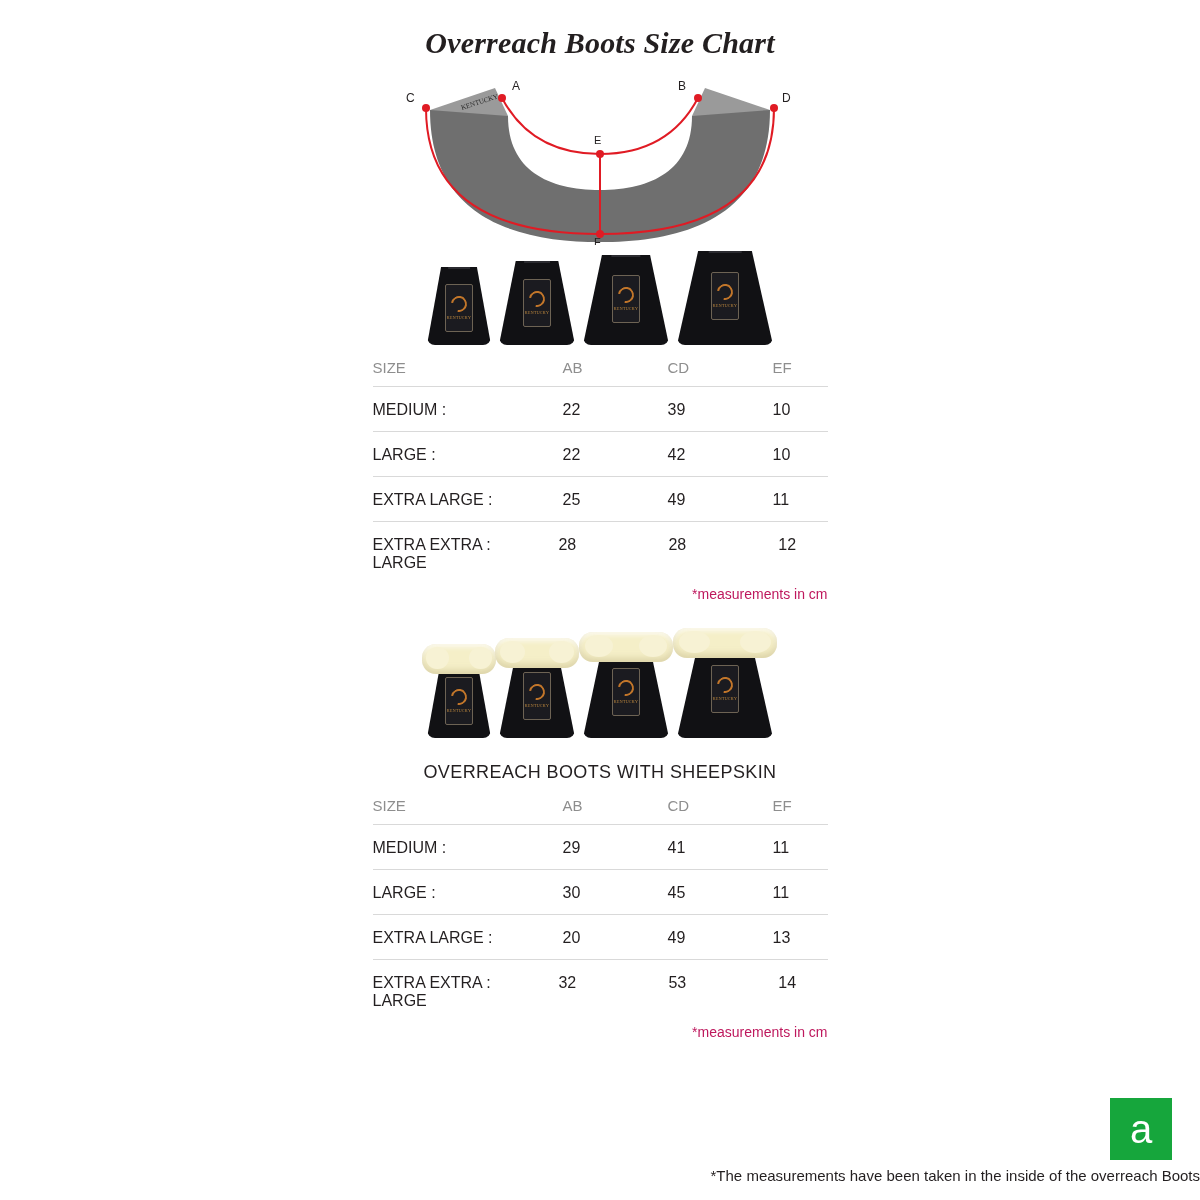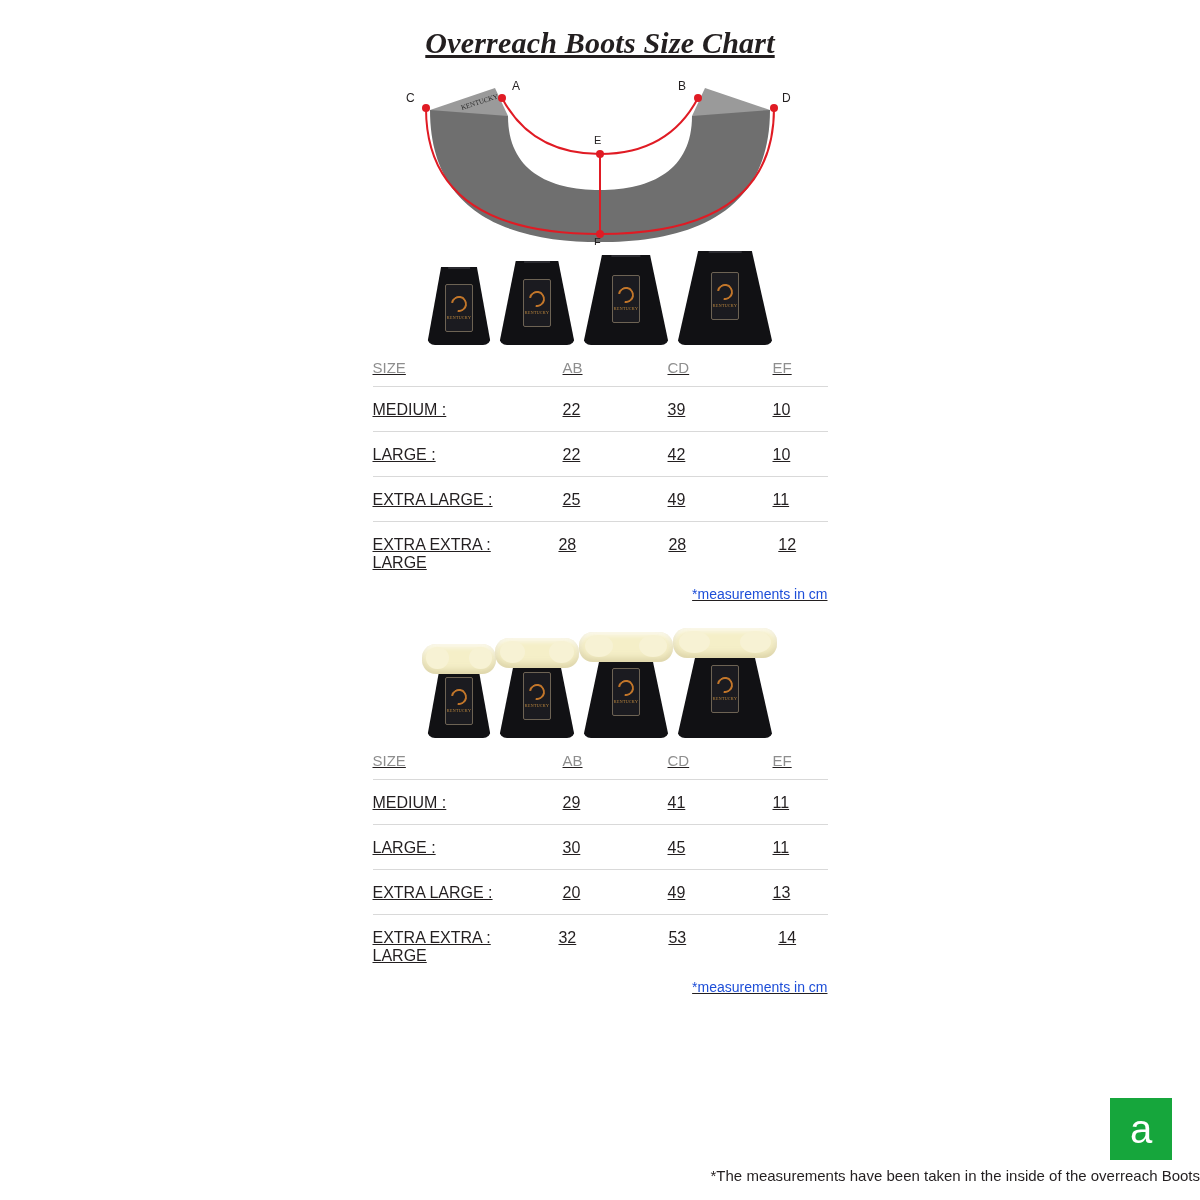--- a/index.html
+++ b/index.html
@@ -12,21 +12,20 @@
     height: 1200px;
     font-family: "Liberation Sans", sans-serif;
     color: #231f20;
     position: relative;
     overflow: hidden;
   }
   .page {
     width: 1200px;
     height: 1200px;
     position: relative;
-    text-decoration: underline;
   }
 
   
   .title {
     text-align: center;
     font-family: "Liberation Serif", serif;
     font-weight: bold;
     font-style: italic;
     font-size: 30px;
     letter-spacing: 0.2px;
@@ -163,21 +162,21 @@
   .cell.c-ab   { width: 105px; }
   .cell.c-cd   { width: 105px; }
   .cell.c-ef   { width: 55px; }
   .cell.c-size .sub { display: block; }
 
   .measure-note {
     width: 455px;
     margin: 6px auto 0 auto;
     text-align: right;
     font-size: 14px;
-    color: #1d4ed8;
+    color: #be185d;
   }
 
   
   .footer-note {
     position: absolute;
     left: 0;
     right: 0;
     bottom: 16px;
     text-align: right;
     font-size: 15px;
@@ -364,20 +363,21 @@
       <div class="body" style="width:96px;height:94px;clip-path: polygon(22% 0, 78% 0, 100% 100%, 0 100%); border-radius:0 0 8px 8px;">
         <div class="logo">
           <div class="mark"></div>
           <div class="word">KENTUCKY</div>
         </div>
       </div>
       <div class="fleece" style="width:104px;"></div>
     </div>
   </div>
 
+  <div class="section-caption">OVERREACH BOOTS WITH SHEEPSKIN</div>
 
   <div class="table">
     <div class="thead">
       <div class="cell c-size">SIZE</div>
       <div class="cell c-ab">AB</div>
       <div class="cell c-cd">CD</div>
       <div class="cell c-ef">EF</div>
     </div>
     <div class="trow">
       <div class="cell c-size">

